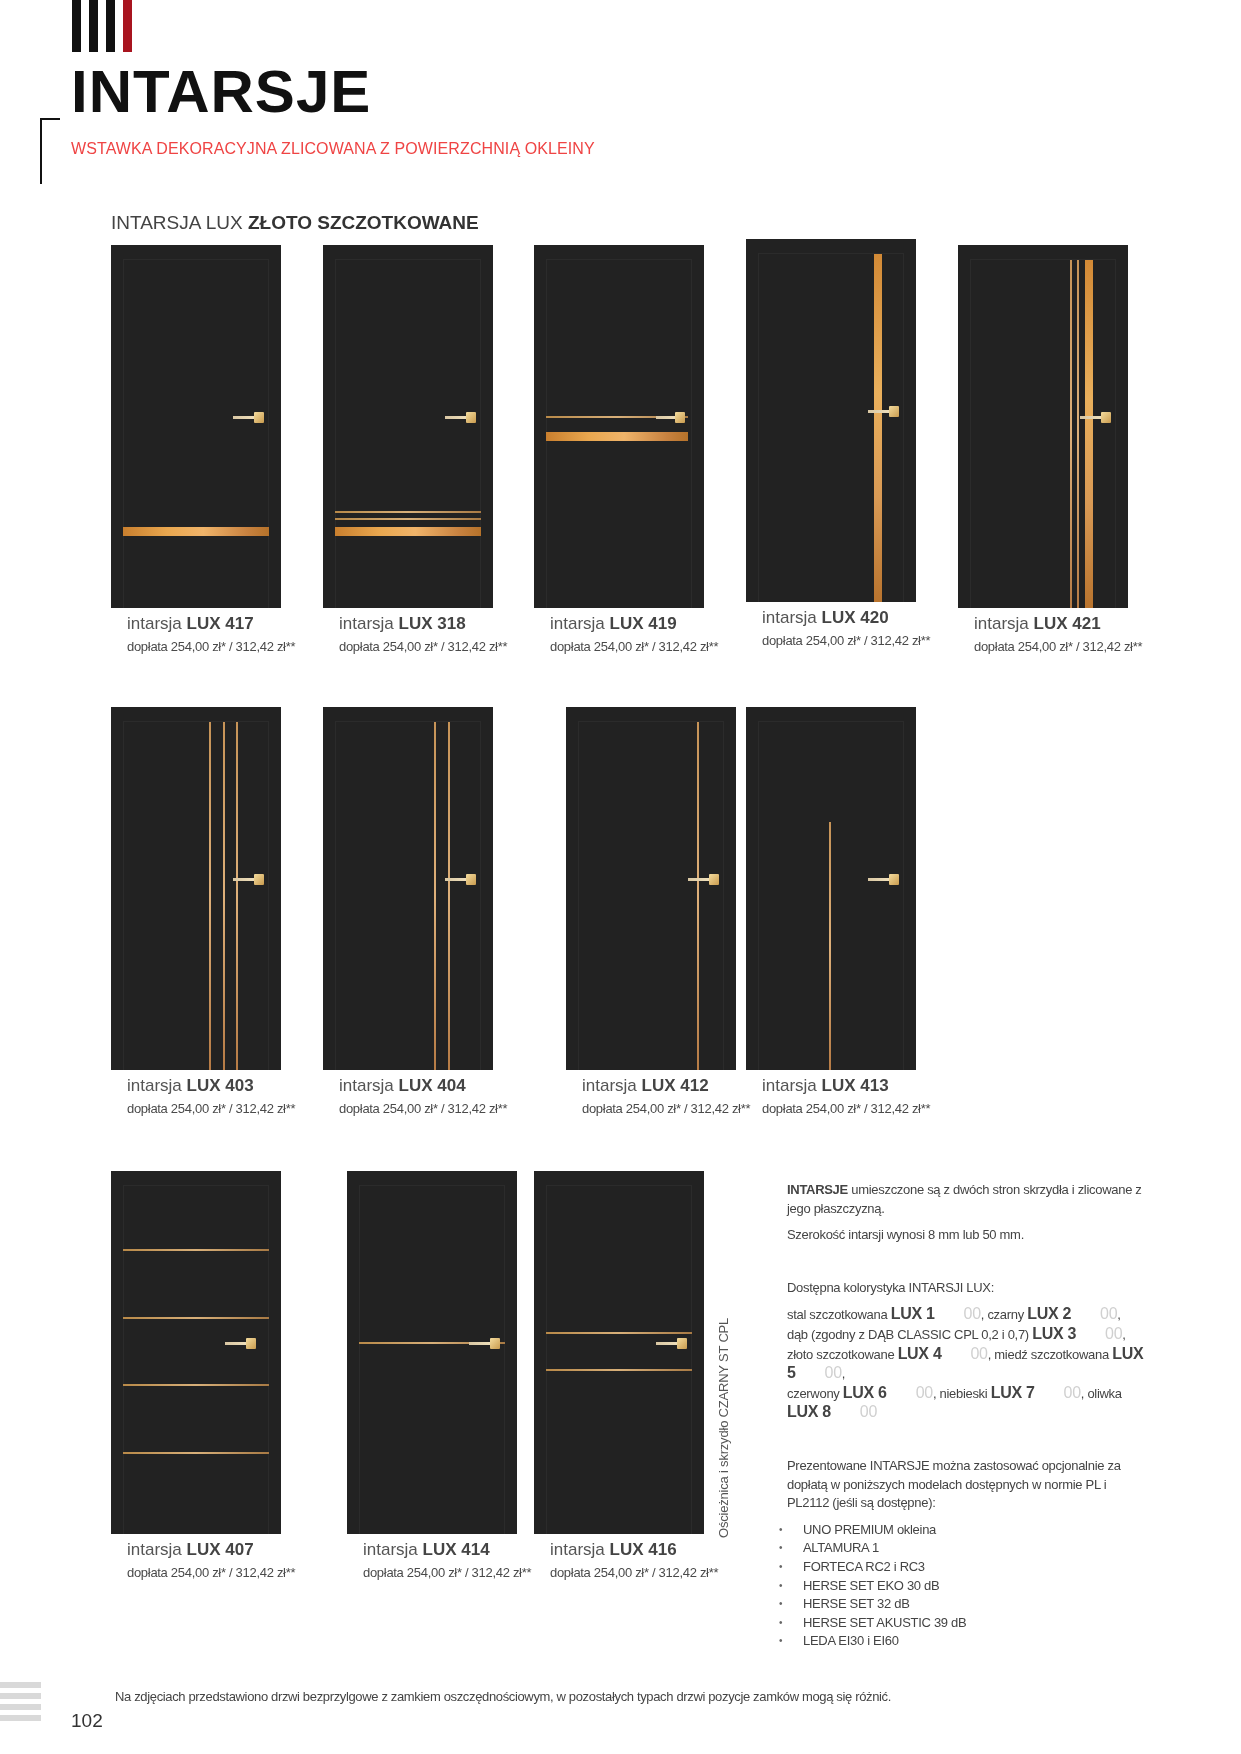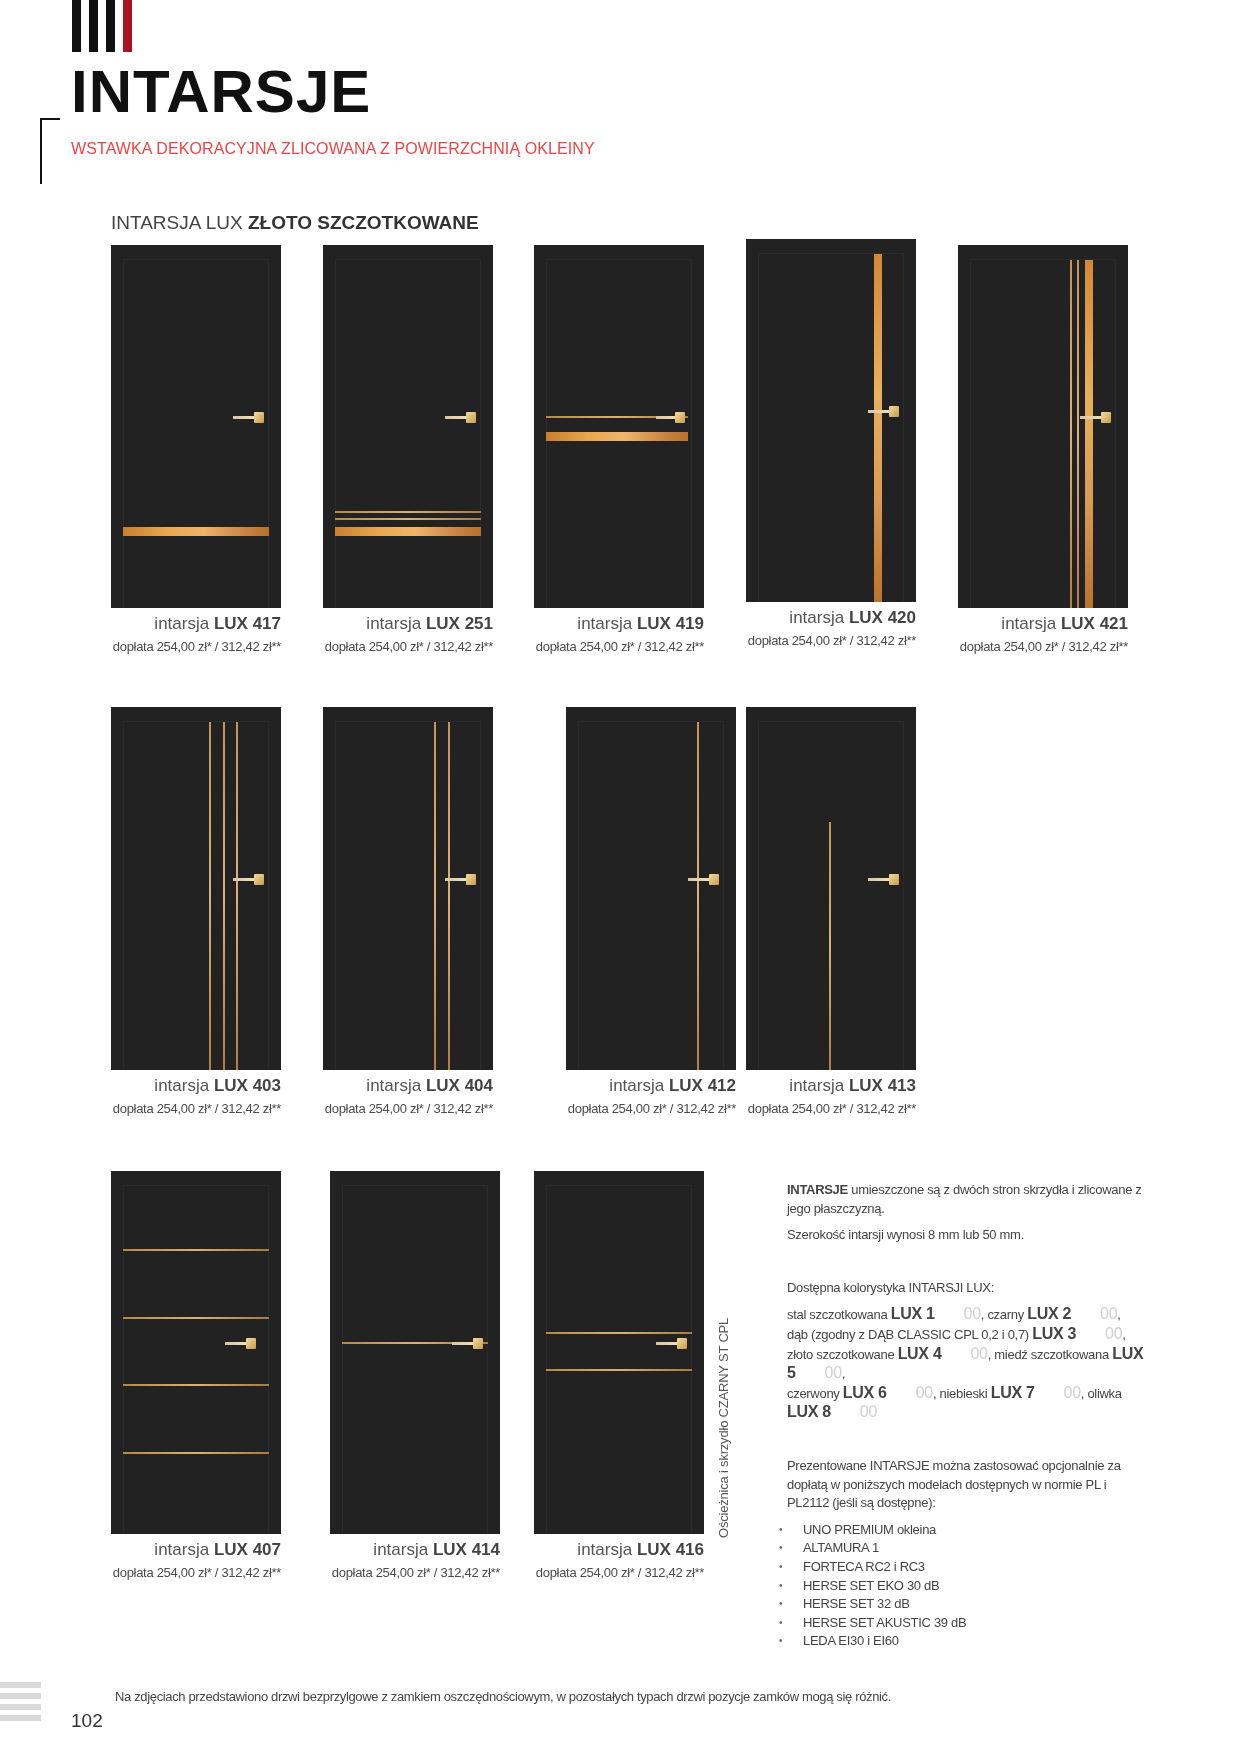--- a/index.html
+++ b/index.html
@@ -22,21 +22,21 @@
   .door-card { position: absolute; width: 170px; }
   .door { position: relative; width: 170px; height: 363px; background: #222222; overflow: hidden; }
   .door .frame { position: absolute; left: 12px; top: 14px; right: 12px; bottom: 0; border: 1px solid #2b2b2b; border-bottom: none; }
   .door .handle-rod { position: absolute; height: 3px; background: linear-gradient(90deg,#d9c7a3,#f1e2be); }
   .door .handle-rose { position: absolute; width: 10px; height: 11px; background: linear-gradient(135deg,#f4dc9e,#c99b4e); border-radius: 1px; }
   .strip { position: absolute; background: linear-gradient(90deg,#c97f2e,#e9a74f 30%,#f0b46a 55%,#c88240 85%,#b5722a); }
   .strip.v { background: linear-gradient(180deg,#d38a36,#eab05c 40%,#d99a55 70%,#b9742e); }
   .strip.thin { background: linear-gradient(90deg,#b88948,#d8b07a 50%,#a87a44); }
   .strip.thin.v { background: linear-gradient(180deg,#c69357,#deb07a 50%,#b67b45); }
 
-  .caption { text-align: right; margin-top: 6px; }
+  .caption { text-align: left; margin-top: 6px; margin-left: 16px; }
   .caption .name { font-size: 17px; color: #555; display: block; white-space: nowrap; }
   .caption .name b { color: #444; }
   .caption .price { font-size: 13px; color: #4a4a4a; display: block; margin-top: 5px; white-space: nowrap; letter-spacing: -0.3px; }
 
   .side-label { position: absolute; left: 716px; top: 1538px; transform: rotate(-90deg); transform-origin: left top; font-size: 13px; color: #555; white-space: nowrap; letter-spacing: -0.2px; }
 
   .info { position: absolute; left: 779px; top: 1173px; width: 380px; font-size: 13px; color: #444; line-height: 18.6px; letter-spacing: -0.3px; }
   .info p { margin: 8px; }
   .info .gap { height: 18px; }
   .info .lux { font-weight: bold; font-size: 16px; color: #444; }
@@ -84,21 +84,21 @@
 <div class="door-card" style="left:323px; top:245px;">
   <div class="door">
     <div class="frame"></div>
     <div class="strip thin" style="left:12px; top:266px; width:146px; height:2px;"></div>
     <div class="strip thin" style="left:12px; top:273px; width:146px; height:2px;"></div>
     <div class="strip" style="left:12px; top:282px; width:146px; height:9px;"></div>
     <div class="handle-rod" style="left:122px; top:171px; width:24px;"></div>
     <div class="handle-rose" style="left:143px; top:167px;"></div>
   </div>
   <div class="caption">
-    <span class="name"><span>intarsja</span> <b>LUX 251</b></span>
+    <span class="name"><span>intarsja</span> <b>LUX 318</b></span>
     <span class="price">dopłata 254,00 zł* / 312,42 zł**</span>
   </div>
 </div>
 
 <div class="door-card" style="left:534px; top:245px;">
   <div class="door">
     <div class="frame"></div>
     <div class="strip thin" style="left:12px; top:171px; width:142px; height:2px;"></div>
     <div class="strip" style="left:12px; top:187px; width:142px; height:9px;"></div>
     <div class="handle-rod" style="left:122px; top:171px; width:24px;"></div>
@@ -202,21 +202,21 @@
     <div class="strip thin" style="left:12px; top:281px; width:146px; height:2px;"></div>
     <div class="handle-rod" style="left:114px; top:171px; width:24px;"></div>
     <div class="handle-rose" style="left:135px; top:167px;"></div>
   </div>
   <div class="caption">
     <span class="name"><span>intarsja</span> <b>LUX 407</b></span>
     <span class="price">dopłata 254,00 zł* / 312,42 zł**</span>
   </div>
 </div>
 
-<div class="door-card" style="left:306px; top:1171px;padding-left:24px;">
+<div class="door-card" style="left:323px; top:1171px;padding-left:24px;">
   <div class="door">
     <div class="frame"></div>
     <div class="strip thin" style="left:12px; top:171px; width:146px; height:2px;"></div>
     <div class="handle-rod" style="left:122px; top:171px; width:24px;"></div>
     <div class="handle-rose" style="left:143px; top:167px;"></div>
   </div>
   <div class="caption">
     <span class="name"><span>intarsja</span> <b>LUX 414</b></span>
     <span class="price">dopłata 254,00 zł* / 312,42 zł**</span>
   </div>

